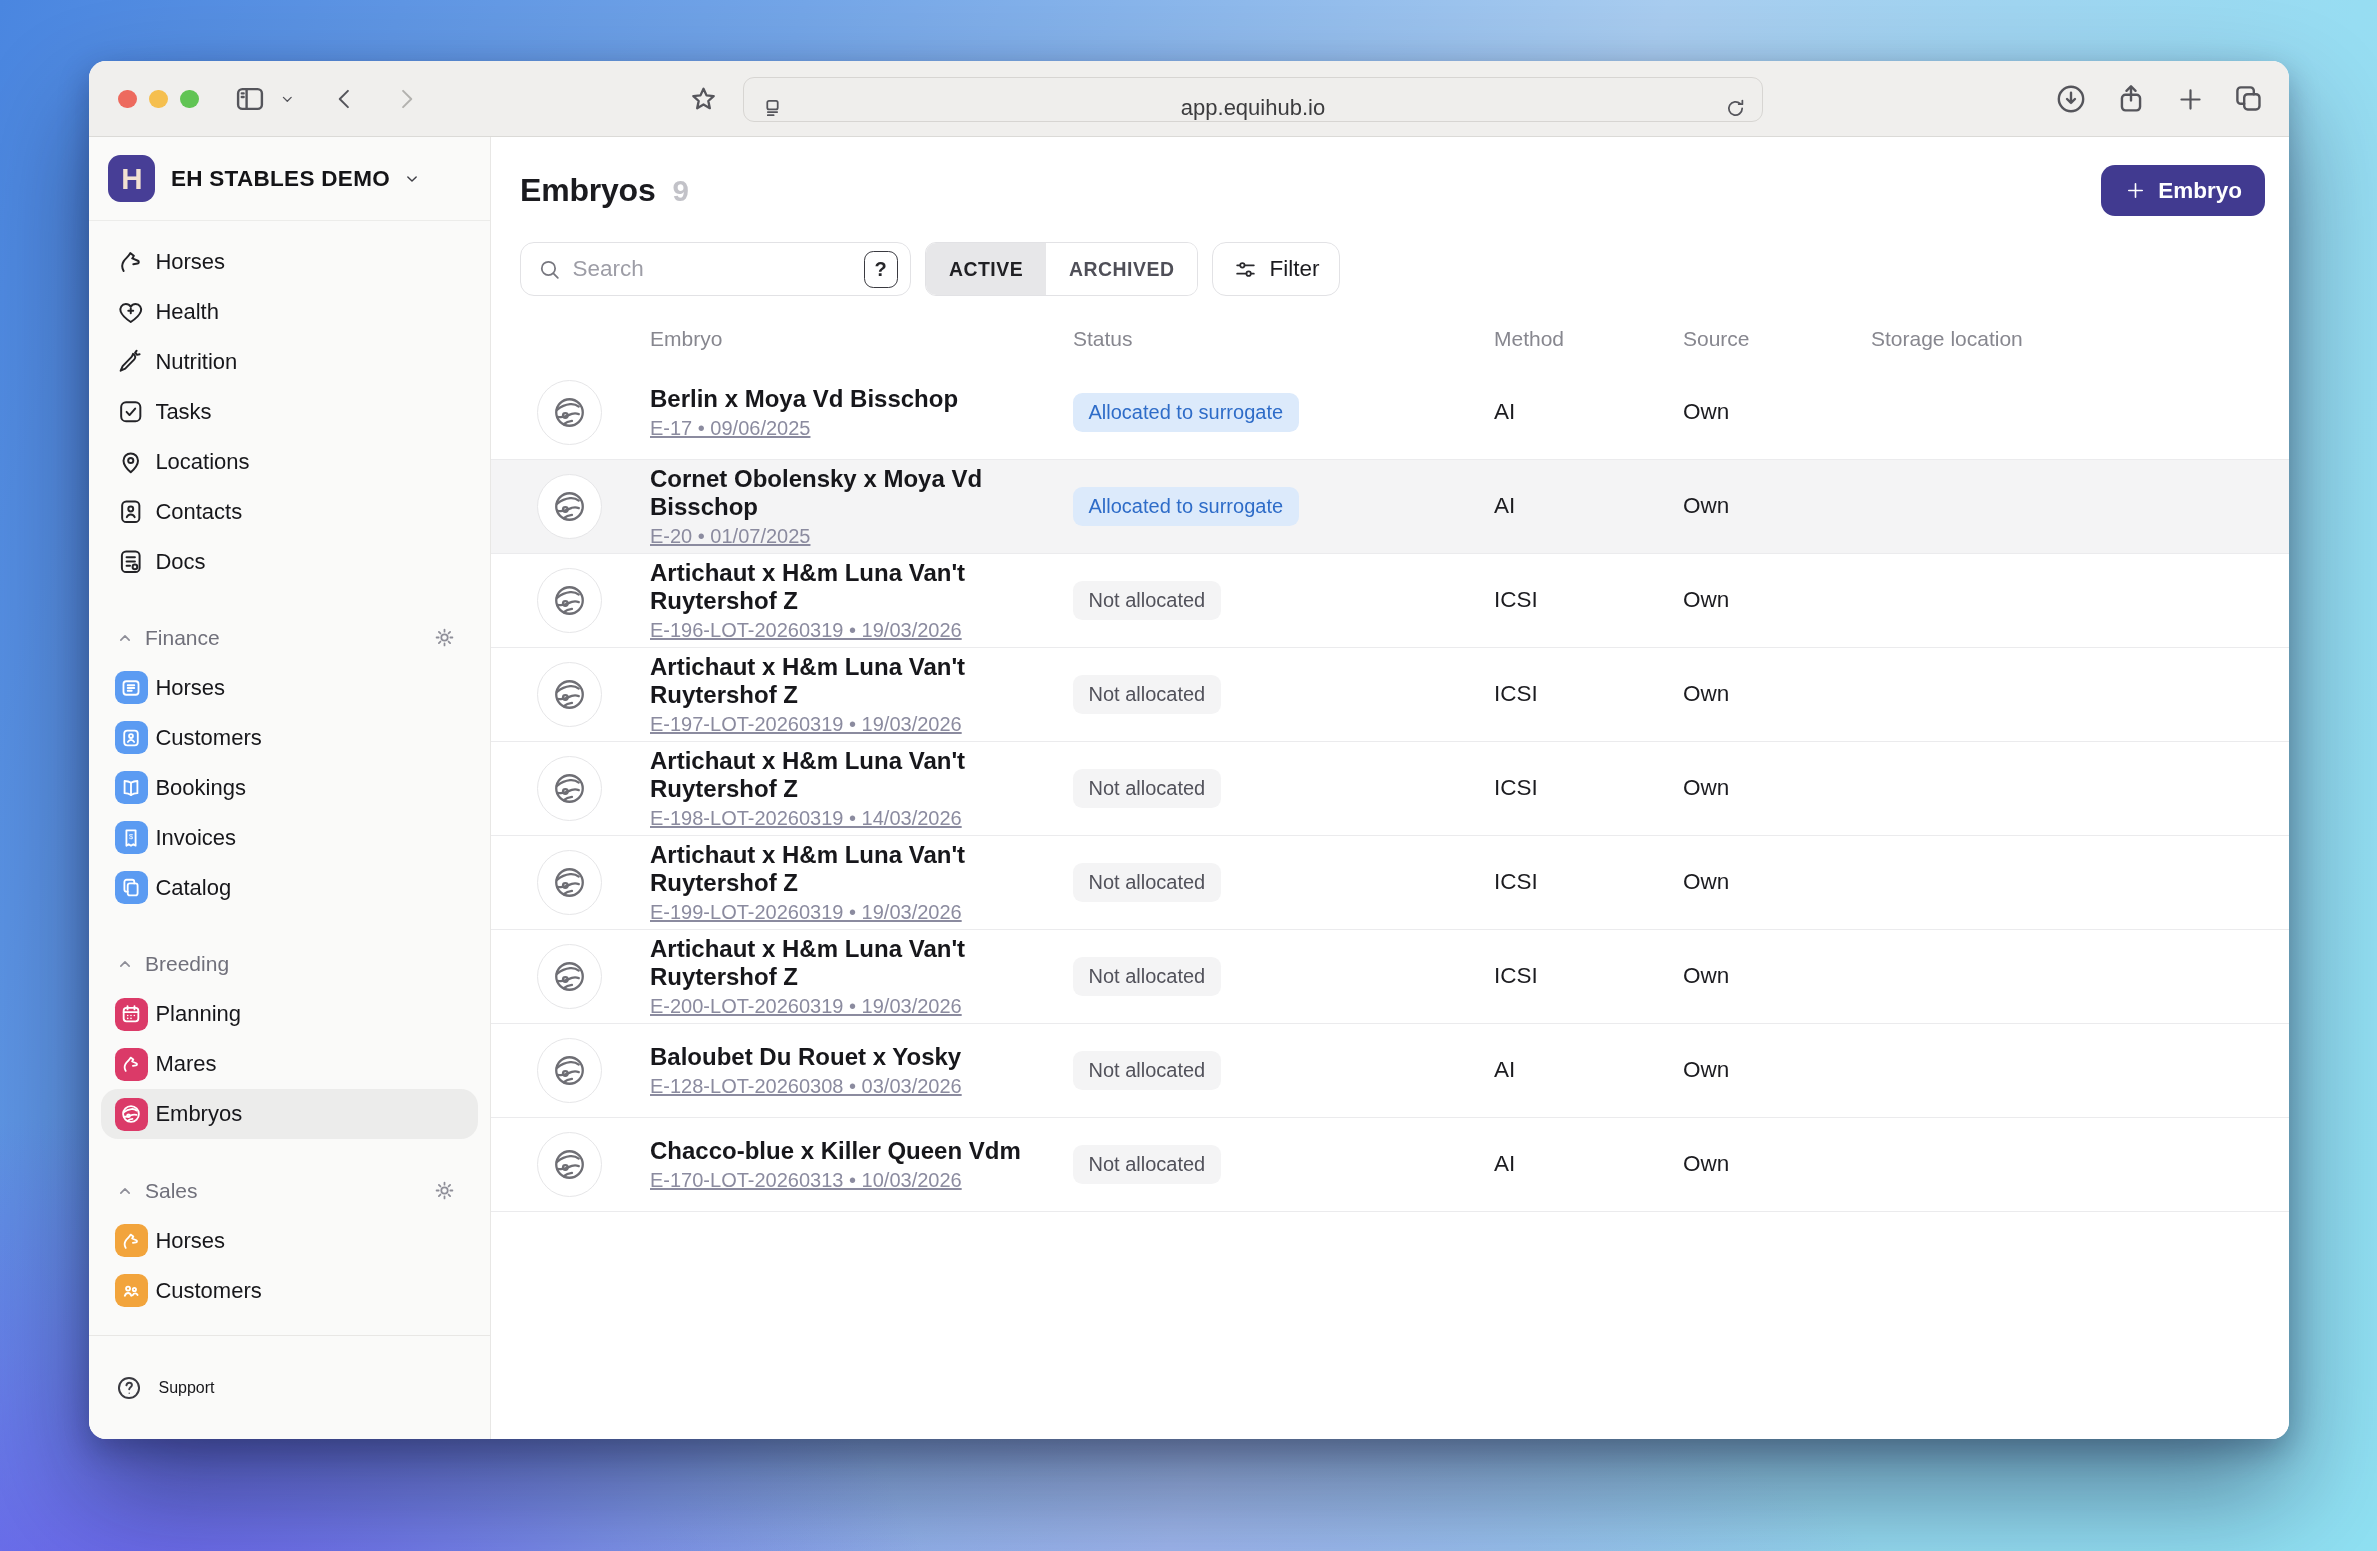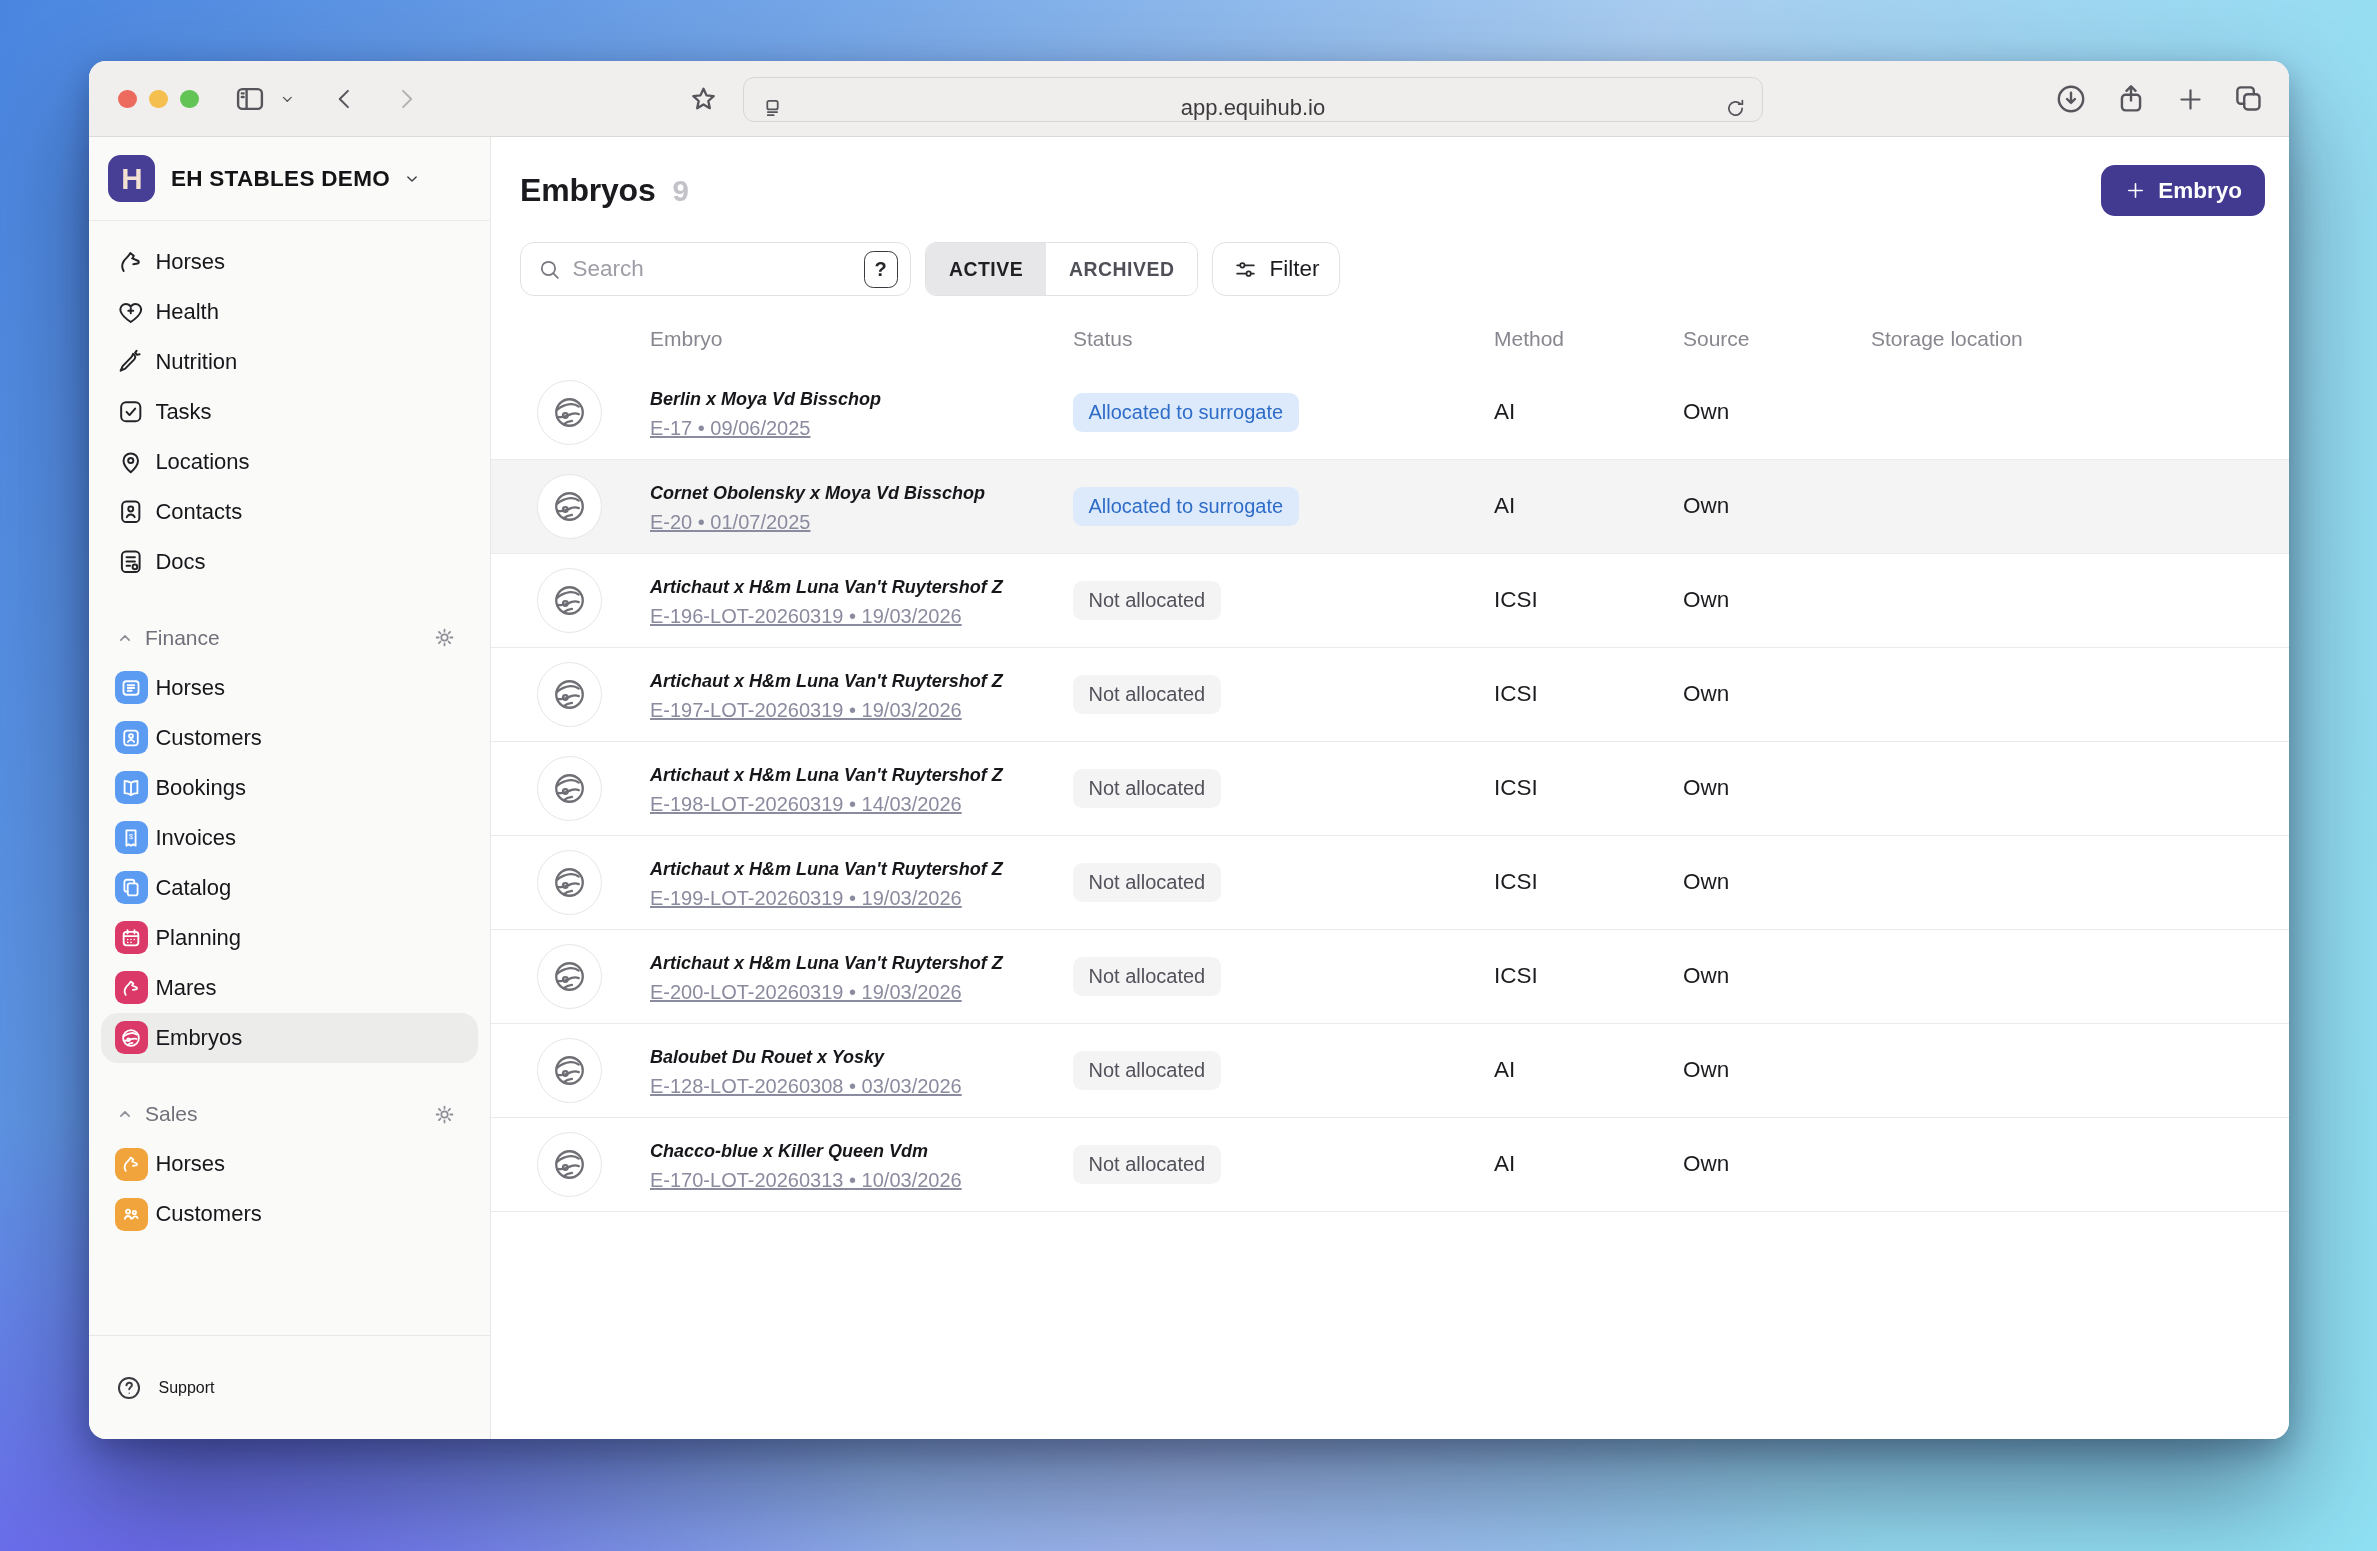--- a/index.html
+++ b/index.html
@@ -89,21 +89,21 @@
   .table { margin-top:15.5px; }
   .tgrid { display:grid; grid-template-columns:113px 423px 421px 189px 188px 1fr; padding-left:46px; align-items:center; }
   .thead { height:54px; }
   .thead div { font-size:21px; font-weight:500; color:#87878f; }
   .trow { height:94px; border-bottom:0.8px solid #ebebed; cursor:pointer; }
   .trow.hl { background:#f4f4f5; }
   .avatar { width:65px; height:65px; border-radius:50%; background:#fff; border:1.6px solid #e6e6e8;
     display:flex; align-items:center; justify-content:center; }
   .avatar svg { width:37px; height:37px; color:#6e6e74; }
   .namecell { padding-right:31px; }
-  .ename { font-size:18px; font-weight:600; color:#17171b; line-height:28px; max-width:388px;font-style:italic; }
+  .ename { font-size:24px; font-weight:600; color:#17171b; line-height:28px; max-width:388px; }
   .emeta { margin-top:4.7px; font-size:20px; color:#8b8b9f;text-decoration:underline; }
   .badge { display:inline-block; padding:7.8px 15.5px; border-radius:9.3px; font-size:20px; font-weight:500; }
   .badge.allocated { background:#dceafb; color:#2e6cc8; }
   .badge.none { background:#f4f4f5; color:#52525b; }
   .cellval { font-size:22.5px; color:#1c1c20; }
 </style>
 </head>
 <body>
 
 <div class="window">
@@ -342,20 +342,28 @@
             <span class="ico-slot">
               <span class="ico-box" style="background: rgb(91, 155, 242);">
                 <svg viewBox="0 0 24 24" fill="none" stroke="currentColor" stroke-width="2" stroke-linecap="round" stroke-linejoin="round">
                   <rect x="8.4" y="7" width="10.8" height="13" rx="2.4"></rect>
                   <path d="M15.6 7V5.4A2.4 2.4 0 0013.2 3H7.2a2.4 2.4 0 00-2.4 2.4v8.2A2.4 2.4 0 007.2 16h1.2"></path>
                 </svg>
               </span>
             </span>
             <span class="lbl">Catalog</span>
           </div>
+          <div class="sec-header">
+            <span class="sec-chev tbicon">
+              <svg viewBox="0 0 24 24" fill="none" stroke="currentColor" stroke-width="2" stroke-linecap="round" stroke-linejoin="round">
+                <path d="M7 14.5l5-5 5 5"></path>
+              </svg>
+            </span>
+            <span class="sec-lbl">Breeding</span>
+          </div>
           <div class="nav-item">
             <span class="ico-slot">
               <span class="ico-box" style="background: rgb(219, 58, 104);">
                 <svg viewBox="0 0 24 24" fill="none" stroke="currentColor" stroke-width="2" stroke-linecap="round" stroke-linejoin="round">
                   <rect x="4" y="5.4" width="16" height="14.6" rx="3"></rect>
                   <path d="M8.2 3.4v3.6M15.8 3.4v3.6M4 10h16"></path>
                   <circle cx="8.4" cy="13.6" r=".9" fill="currentColor" stroke="none"></circle>
                   <circle cx="12" cy="13.6" r=".9" fill="currentColor" stroke="none"></circle>
                   <circle cx="15.6" cy="13.6" r=".9" fill="currentColor" stroke="none"></circle>
                   <circle cx="8.4" cy="16.8" r=".9" fill="currentColor" stroke="none"></circle>

